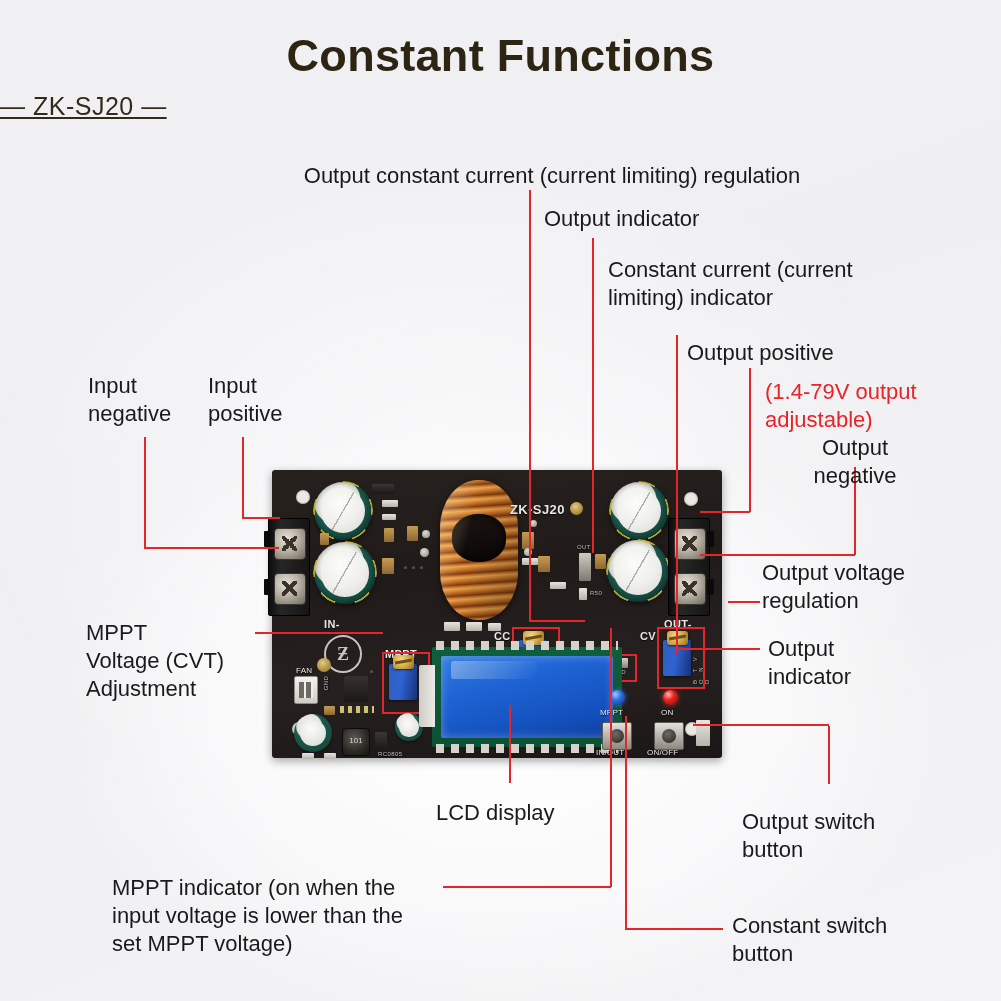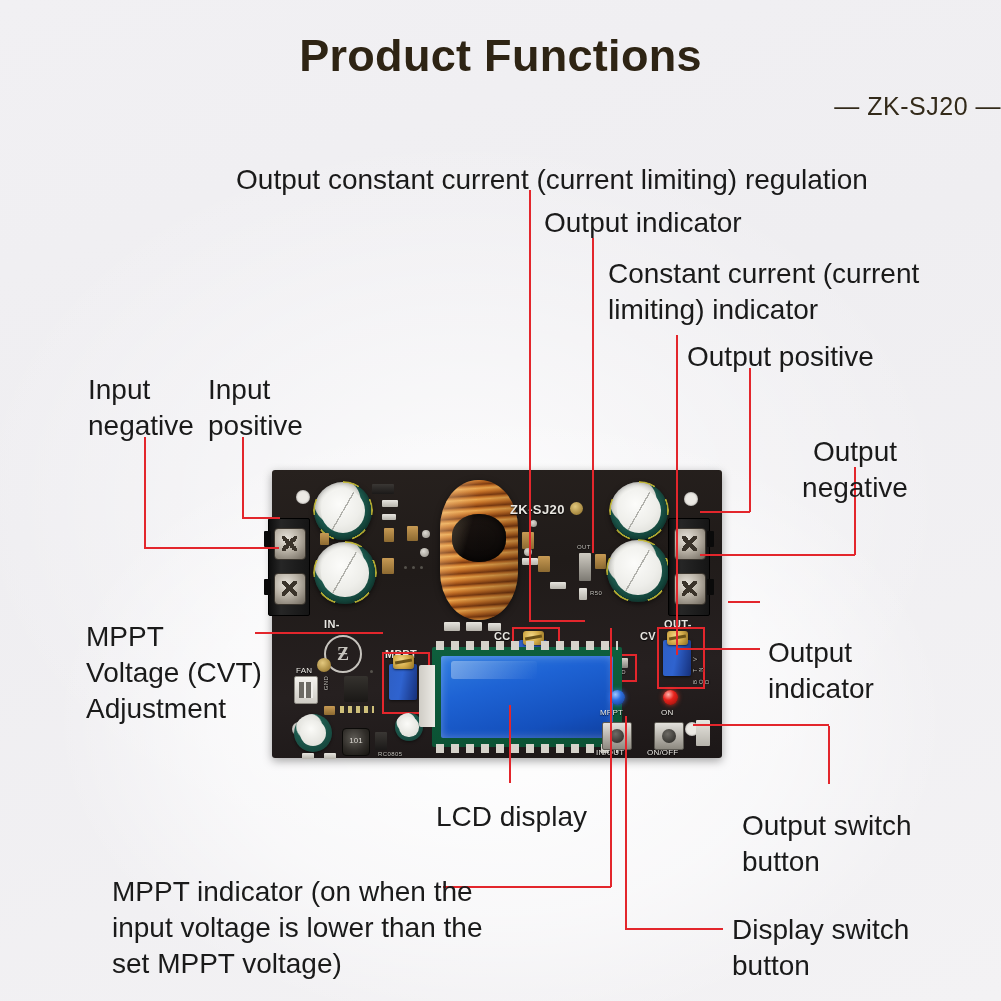--- a/index.html
+++ b/index.html
@@ -19,27 +19,27 @@
       radial-gradient(ellipse 700px 520px at 46% 50%, rgba(255,255,255,.75) 0%, rgba(255,255,255,0) 70%),
       linear-gradient(160deg,#f1f0f3 0%,#efeef1 40%,#f3f2f4 100%);
   }
 
   
   .title{
     position:absolute;left:0;right:0;top:30px;text-align:center;
     font-size:45px;font-weight:bold;color:#2e2414;letter-spacing:.3px;
   }
   .subtitle{
-    position:absolute;left:0;right:0;top:92px;text-align:right;
-    font-size:25px;color:#332a1a;letter-spacing:.5px;
+    position:absolute;left:0;right:0;top:92px;text-align:left;
+    font-size:25px;color:#332a1a;letter-spacing:.5px;text-decoration:underline;
   }
 
   
   .lbl{
-    position:absolute;font-size:28px;line-height:1.28;color:#1a1a1a;
+    position:absolute;font-size:22px;line-height:1.28;color:#1a1a1a;
     white-space:pre-line;
   }
   .lbl.red{color:#e8232a;}
   .lbl.c{text-align:center;}
 
   
   .ln{position:absolute;background:#e3262c;}
   .ln.h{height:2px;}
   .ln.v{width:2px;}
 
@@ -237,21 +237,21 @@
     background:repeating-linear-gradient(90deg,#cfc07a 0 4px,#2b2724 4px 8px);
   }
 </style>
 </head>
 <body>
 
 <div id="root">
 
   <div class="bg-wash"></div>
 
-  <div class="title">Product Functions</div>
+  <div class="title">Constant Functions</div>
   <div class="subtitle">— ZK-SJ20 —</div>
 
   <div id="pcb">
 
     <div class="pcb-hole" style="left:24px;top:20px;"></div>
     <div class="pcb-hole" style="left:412px;top:22px;"></div>
     <div class="pcb-hole" style="left:20px;top:252px;"></div>
     <div class="pcb-hole" style="left:413px;top:252px;"></div>
 
     <div class="term" style="left:-4px;top:48px;">
@@ -423,44 +423,48 @@
 
   <div class="lbl c" style="left:222px;top:162px;width:660px;">Output constant current (current limiting) regulation</div>
 
   <div class="lbl" style="left:544px;top:205px;width:280px;">Output indicator</div>
 
   <div class="lbl" style="left:608px;top:256px;width:330px;">Constant current (current
 limiting) indicator</div>
 
   <div class="lbl" style="left:687px;top:339px;width:250px;">Output positive</div>
 
+  <div class="lbl red" style="left:765px;top:378px;width:185px;">(1.4-79V output
+adjustable)</div>
 
   <div class="lbl c" style="left:785px;top:434px;width:140px;">Output
 negative</div>
 
 
   <div class="lbl" style="left:88px;top:372px;width:120px;">Input
 negative</div>
 
   <div class="lbl" style="left:208px;top:372px;width:120px;">Input
 positive</div>
 
+  <div class="lbl" style="left:762px;top:559px;width:240px;">Output voltage
+regulation</div>
 
   <div class="lbl" style="left:768px;top:635px;width:160px;">Output
 indicator</div>
 
   <div class="lbl" style="left:86px;top:619px;width:220px;">MPPT
 Voltage (CVT)
 Adjustment</div>
 
   <div class="lbl" style="left:112px;top:874px;width:400px;">MPPT indicator (on when the
 input voltage is lower than the
 set MPPT voltage)</div>
 
   <div class="lbl" style="left:436px;top:799px;width:220px;">LCD display</div>
 
   <div class="lbl" style="left:742px;top:808px;width:220px;">Output switch
 button</div>
 
-  <div class="lbl" style="left:732px;top:912px;width:220px;">Display switch
+  <div class="lbl" style="left:732px;top:912px;width:220px;">Constant switch
 button</div>
 
 </div>
 
 </body></html>

